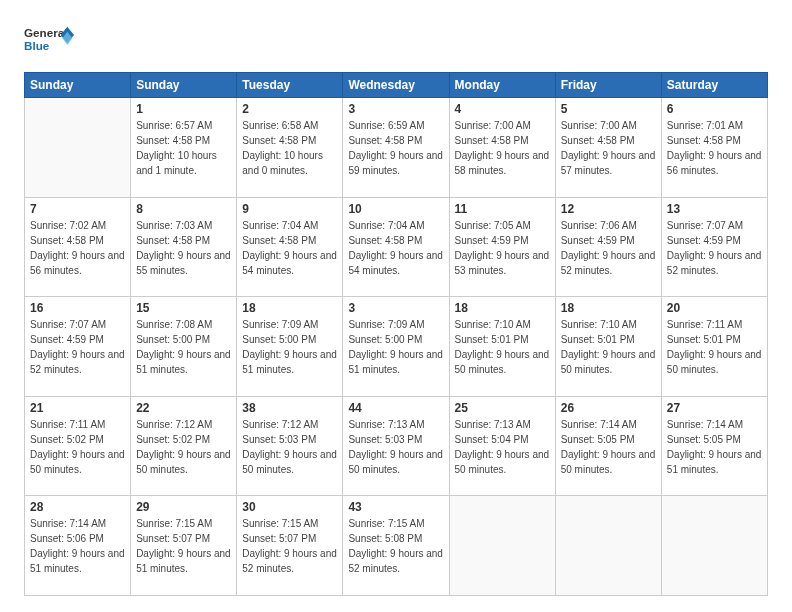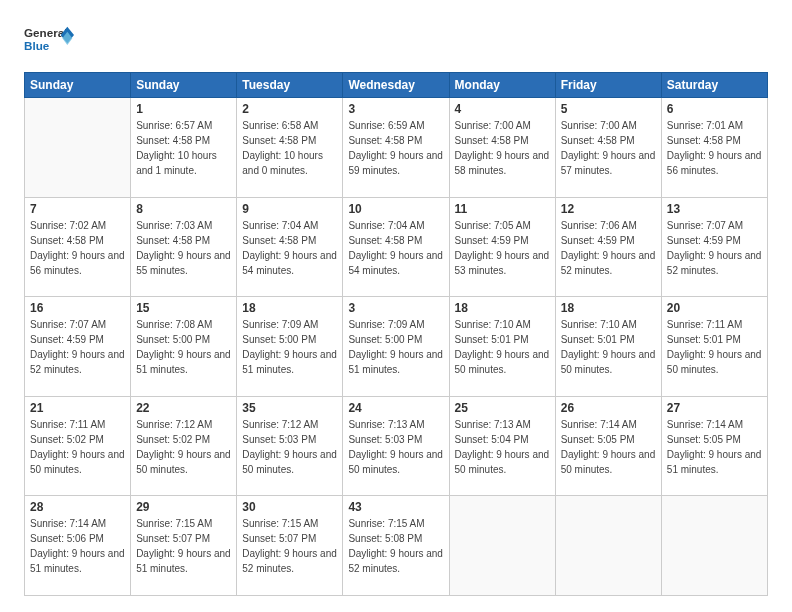--- a/index.html
+++ b/index.html
@@ -294,29 +294,29 @@
       </td>
           <td>
         <span class="day-num">22</span>
         <div class="day-info">
           Sunrise: 7:12 AM<br>
           Sunset: 5:02 PM<br>
           Daylight: 9 hours and 50 minutes.
         </div>
       </td>
           <td>
-        <span class="day-num">35</span>
+        <span class="day-num">38</span>
         <div class="day-info">
           Sunrise: 7:12 AM<br>
           Sunset: 5:03 PM<br>
           Daylight: 9 hours and 50 minutes.
         </div>
       </td>
           <td>
-        <span class="day-num">24</span>
+        <span class="day-num">44</span>
         <div class="day-info">
           Sunrise: 7:13 AM<br>
           Sunset: 5:03 PM<br>
           Daylight: 9 hours and 50 minutes.
         </div>
       </td>
           <td>
         <span class="day-num">25</span>
         <div class="day-info">
           Sunrise: 7:13 AM<br>

